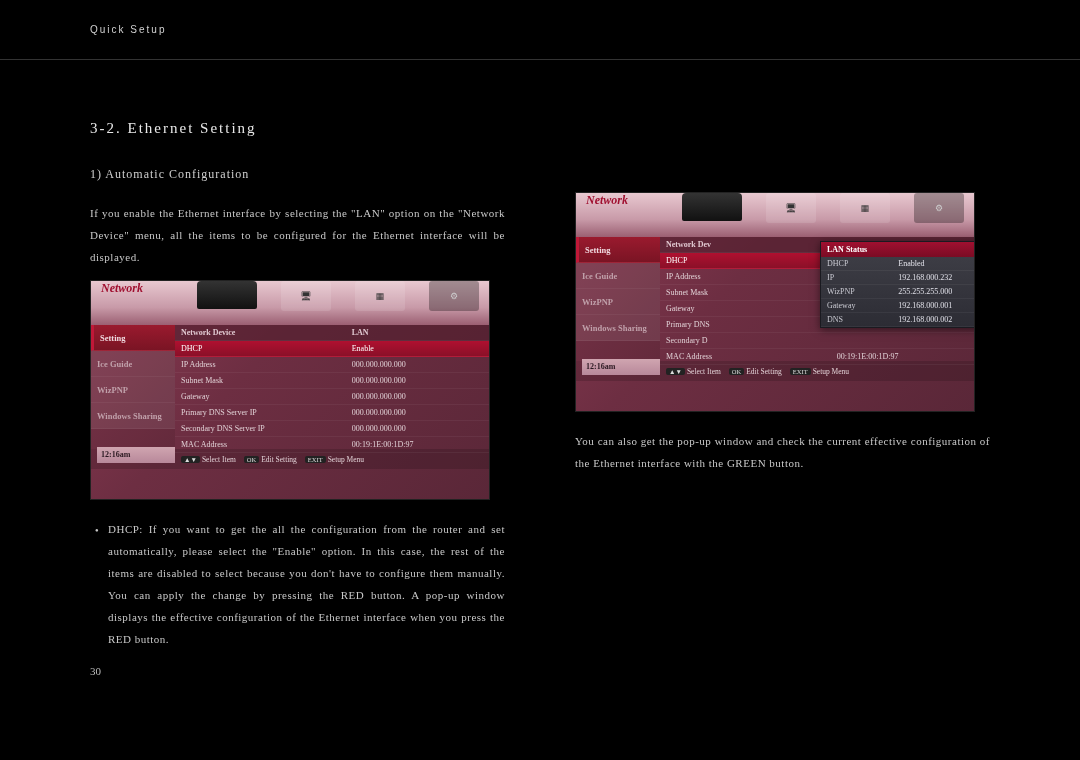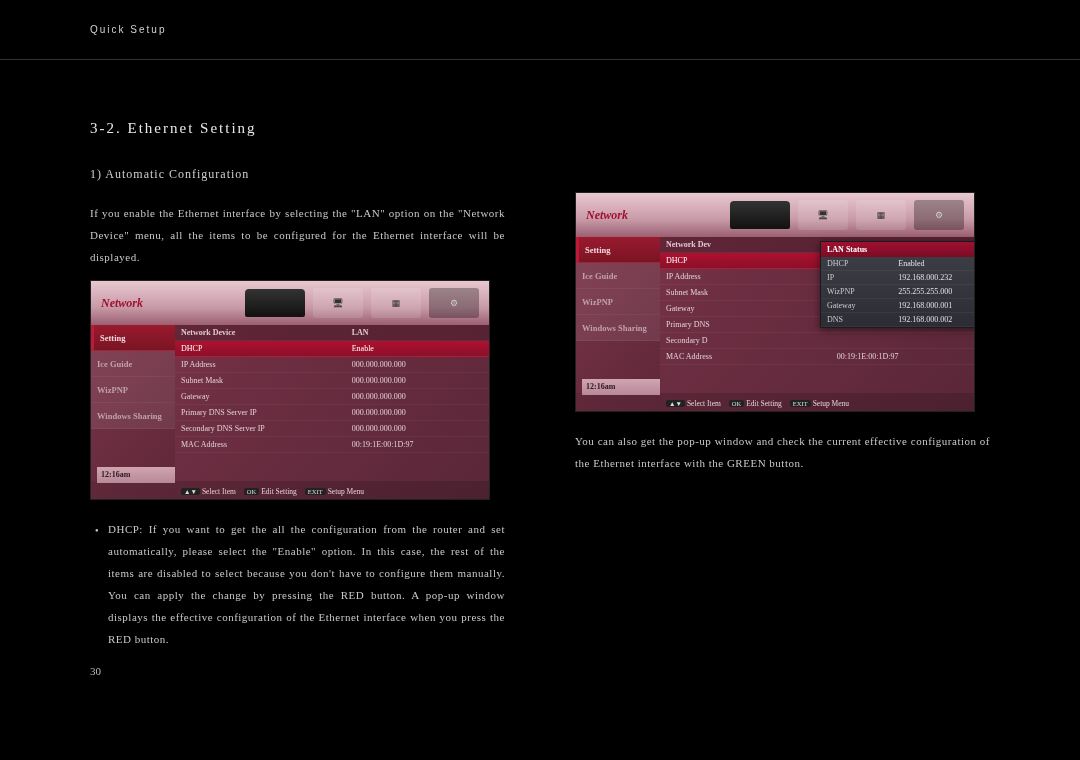--- a/index.html
+++ b/index.html
@@ -68,23 +68,22 @@
       margin: 10px 0 18px 0;
       font-size: 9px;
       color: #e0d0d5;
       position: relative;
       overflow: hidden;
     }
     .osd-header {
       height: 44px;
       background: linear-gradient(180deg, #e8c8d0 0%, #c89aa8 60%, #9b5f72 100%);
       display: flex;
-      align-items: center;
       padding: 0 10px;
-      gap: 8px;
+      gap: 24px;
     }
     .osd-title {
       color: #a01030;
       font-weight: bold;
       font-size: 12px;
       font-style: italic;
       flex: 1;
     }
     .icon-box {
       width: 50px; height: 30px;
@@ -92,21 +91,21 @@
       border-radius: 3px;
       display: flex; align-items: center; justify-content: center;
       color: #333;
     }
     .icon-box.dark { background: rgba(0,0,0,0.3); color:#ccc; }
     .dev-img {
       width: 60px; height: 28px;
       background: linear-gradient(180deg,#333,#111);
       border-radius: 4px 4px 2px 2px;
     }
-    .osd-body { display: flex; height: 156px; }
+    .osd-body { display: flex; height: 124px; }
     .osd-sidebar {
       width: 84px;
       background: rgba(0,0,0,0.08);
     }
     .sb-item {
       height: 26px; line-height: 26px; padding-left: 6px;
       border-bottom: 1px solid rgba(255,255,255,0.05);
       font-size: 8.5px; font-weight: bold; color: #2a1820;
       background: linear-gradient(180deg,#d0a5b0,#b8889a);
     }
@@ -128,21 +127,21 @@
     .row .r { flex: 1; }
     .osd-footer {
       height: 20px; display:flex; align-items:center;
       gap: 8px; padding: 0 90px 0 90px; font-size: 7.5px;
       background: rgba(0,0,0,0.15);
     }
     .btn-pill {
       display:inline-block; padding:0 3px; border-radius:2px;
       background:#222; color:#ddd; font-size:6.5px; margin-right:2px;
     }
-    .clock { position:absolute; bottom:16px; left:6px; font-size:8px; font-weight:bold; color:#2a1820;
+    .clock { position:absolute; bottom:36px; left:6px; font-size:8px; font-weight:bold; color:#2a1820;
       background:linear-gradient(180deg,#d0a5b0,#b8889a); width:78px; height:16px; line-height:16px; padding-left:4px;}
 
     .popup {
       position:absolute; left: 160px; top: 4px;
       width: 178px; background: linear-gradient(180deg,#404048,#2c2c34);
       border: 1px solid #1a1a20; font-size:8px;
       box-shadow: 0 2px 8px rgba(0,0,0,0.5);
     }
     .popup-head { background: linear-gradient(180deg,#a01030,#7a0c24); color:#fff; padding:3px 6px; font-weight:bold;}
     .popup-row { display:flex; padding:2px 6px; border-bottom:1px solid rgba(255,255,255,0.05);}

